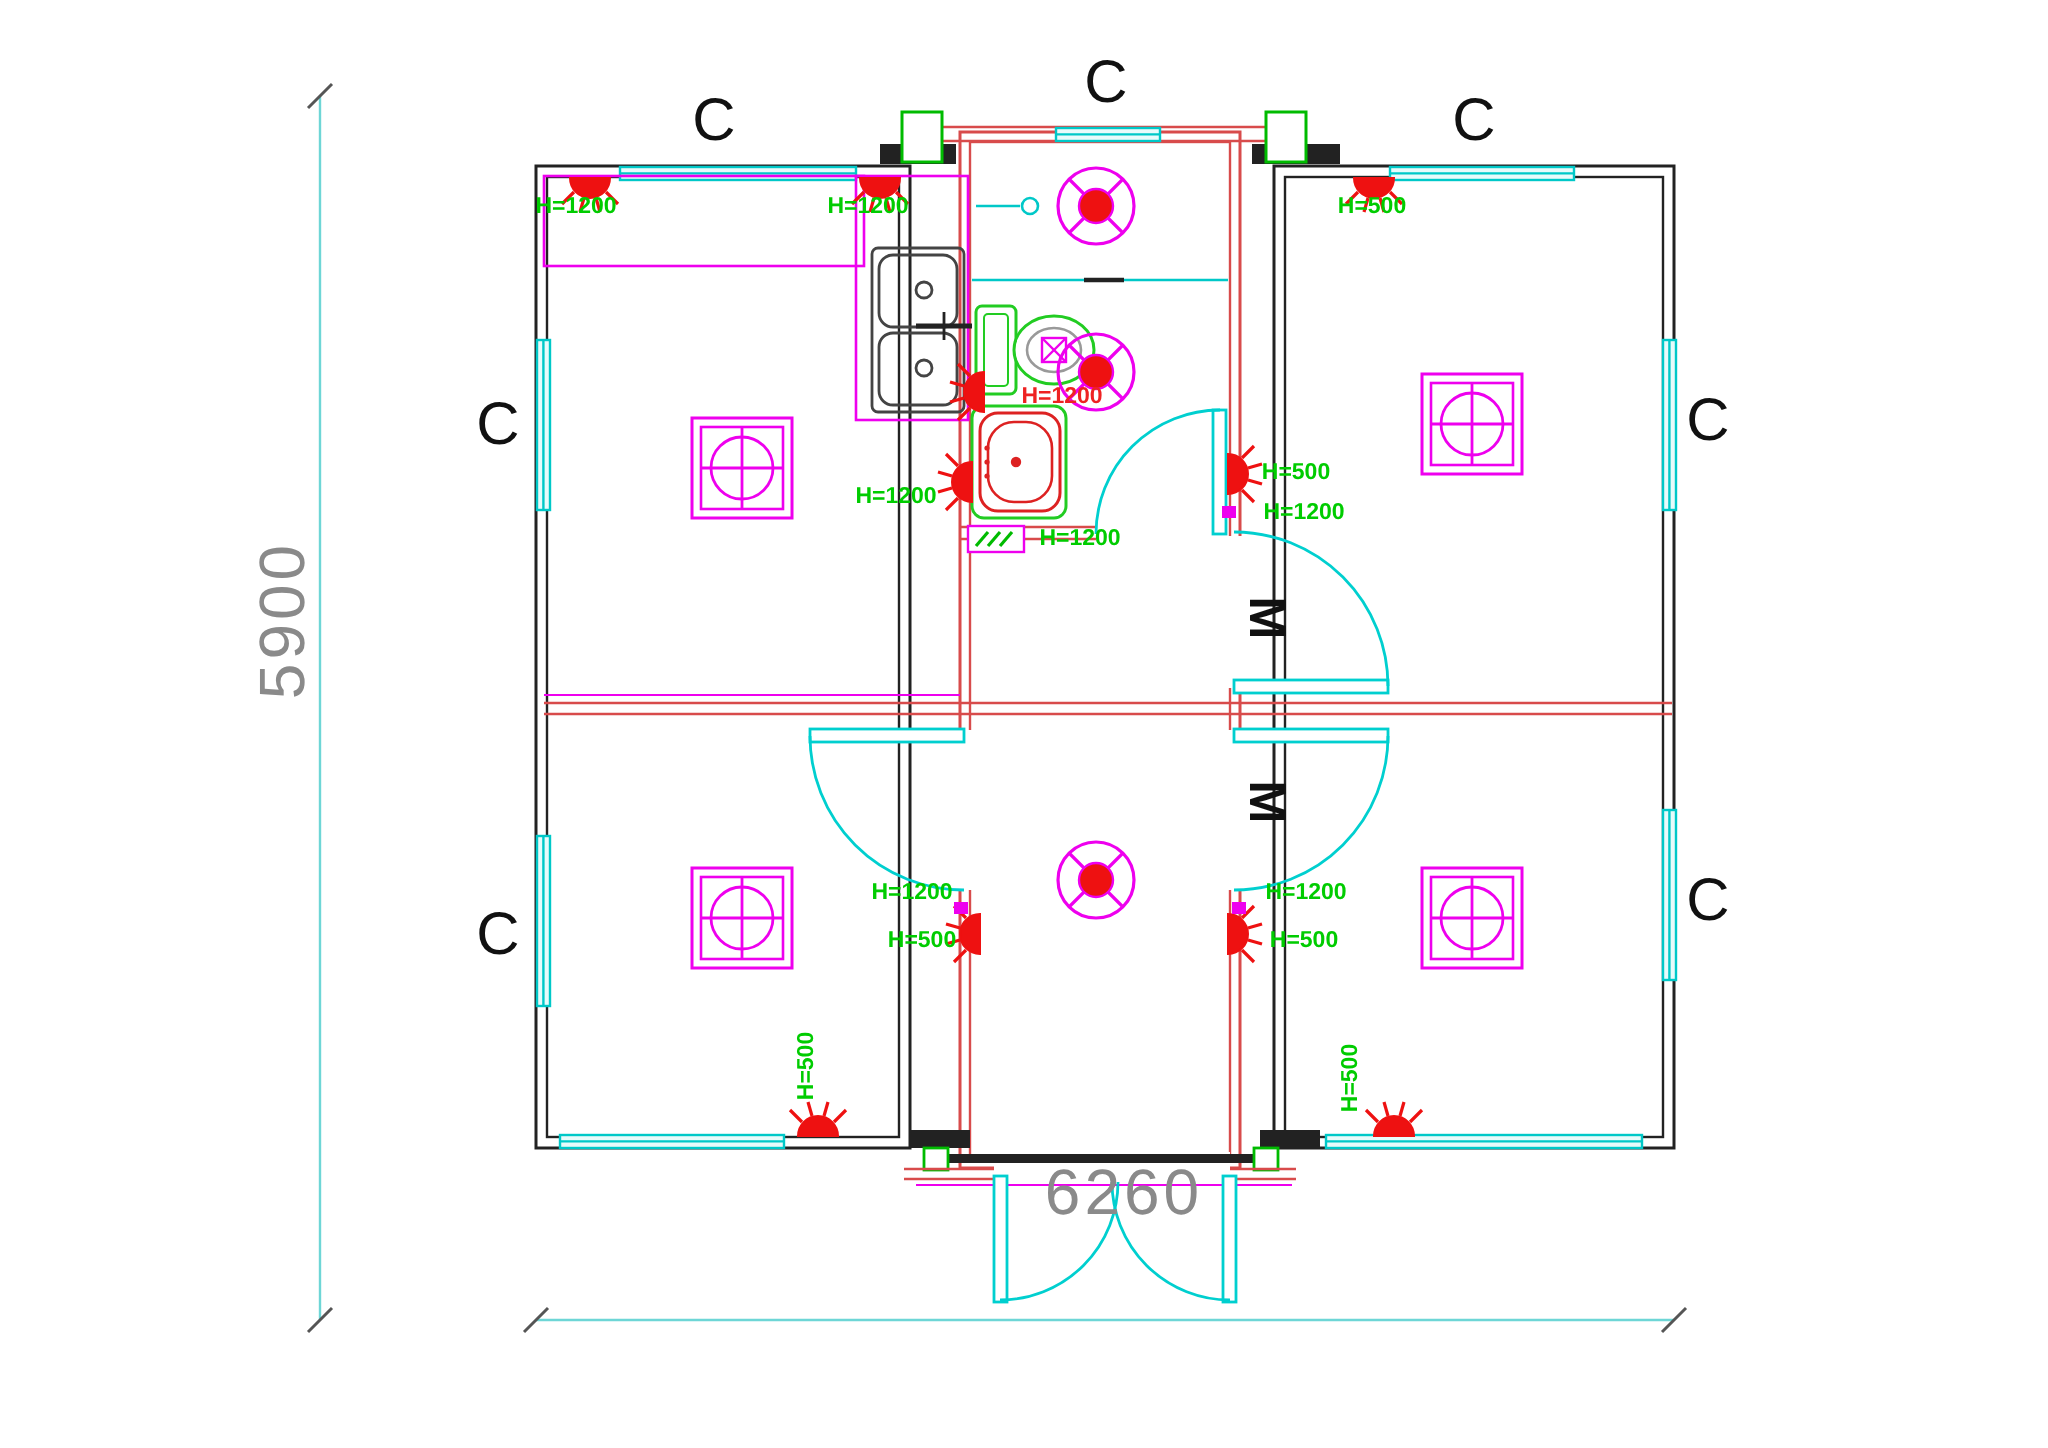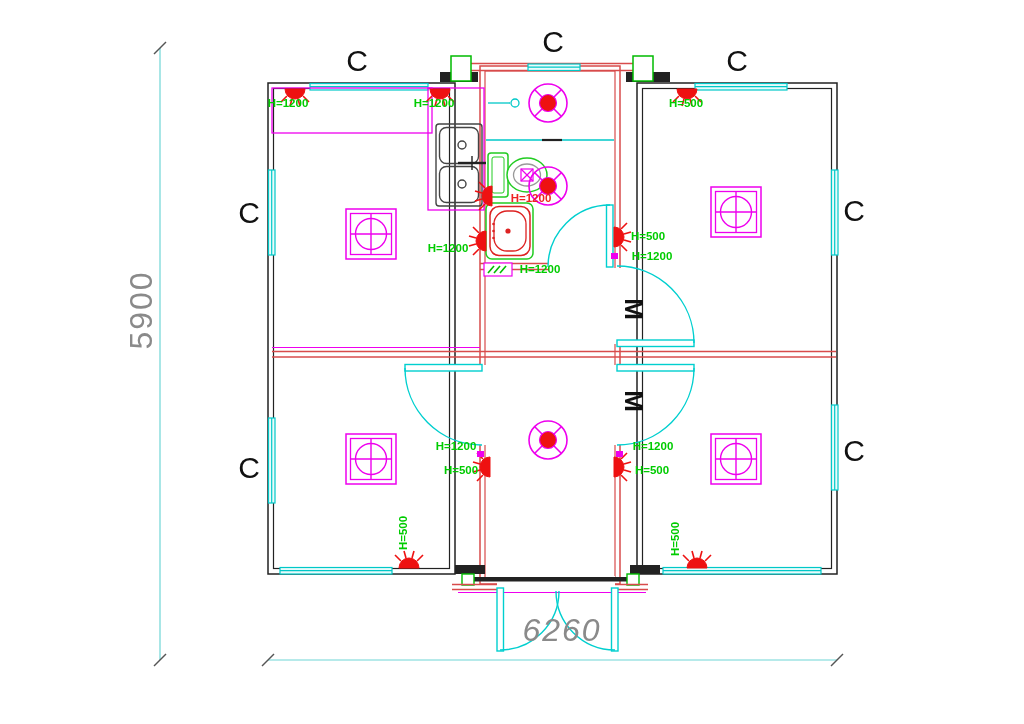--- a/index.html
+++ b/index.html
@@ -240,16 +240,16 @@
       <span class="anno h-green" style="left: 648px; top: 237px;">H=500</span>
       <span class="anno h-green" style="left: 652px; top: 257px;">H=1200</span>
       <span class="anno h-green" style="left: 540px; top: 270px;">H=1200</span>
       <span class="anno h-green" style="left: 456px; top: 447px;">H=1200</span>
       <span class="anno h-green" style="left: 461px; top: 471px;">H=500</span>
       <span class="anno h-green" style="left: 653px; top: 447px;">H=1200</span>
       <span class="anno h-green" style="left: 652px; top: 471px;">H=500</span>
       <span class="anno h-green vrot" style="left: 404px; top: 533px;">H=500</span>
       <span class="anno h-green vrot" style="left: 676px; top: 539px;">H=500</span>
       <span class="anno dim vrot" style="left: 141px; top: 310px;">5900</span>
-      <span class="anno dim" style="left: 562px; top: 630px; font-style: italic;">6260</span>
+      <span class="anno dim" style="left: 562px; top: 596px;">6260</span>
     </div>
 
 </div>
 
 </body></html>

